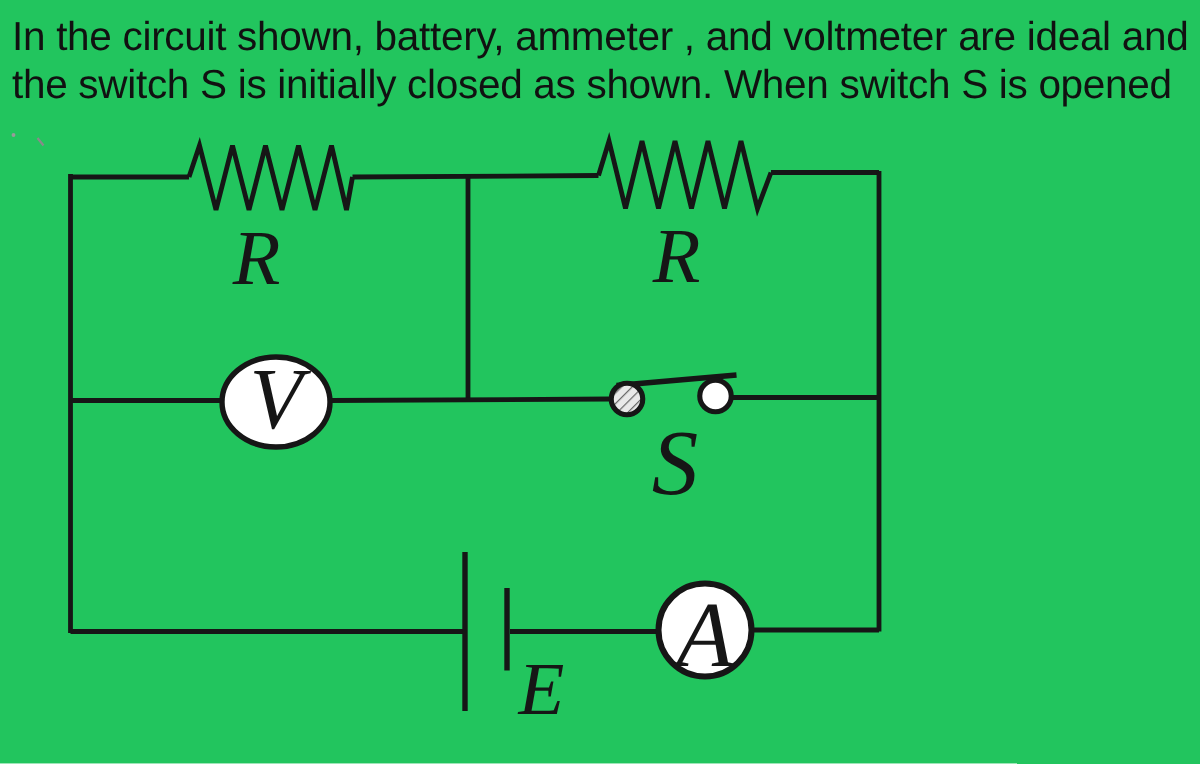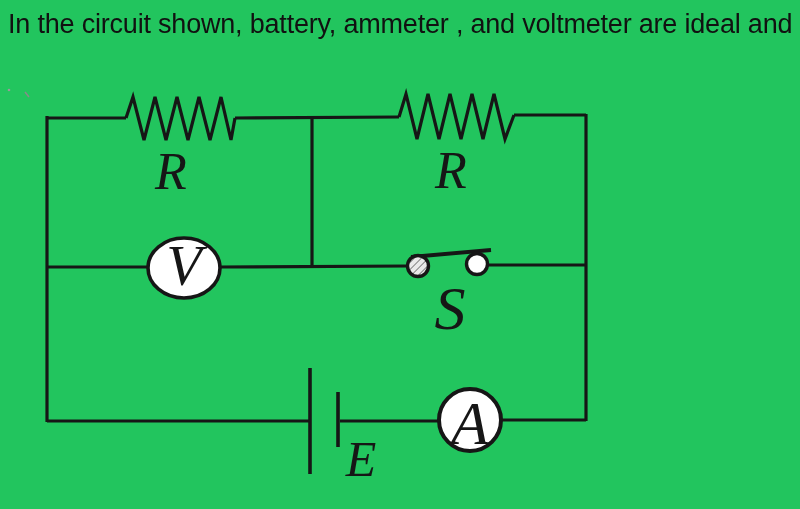--- a/index.html
+++ b/index.html
@@ -42,20 +42,21 @@
     fill: #161616;
   }
 </style>
 </head>
 <body>
 
 <div class="page">
 
   <div class="question">
     <div class="qline">In the circuit shown, battery, ammeter , and voltmeter are ideal and</div>
+    <div class="qline">the switch S is initially closed as shown. When switch S is opened</div>
   </div>
 
   <svg class="circuit-svg" viewBox="0 0 800 509" xmlns="http://www.w3.org/2000/svg">
 
     <defs>
       <pattern id="hatch" width="5" height="5" patternUnits="userSpaceOnUse" patternTransform="rotate(45)">
         <rect width="5" height="5" fill="#e9e9e9"></rect>
         <line x1="0" y1="0" x2="0" y2="5" stroke="#666666" stroke-width="1.6"></line>
       </pattern>
     </defs>

